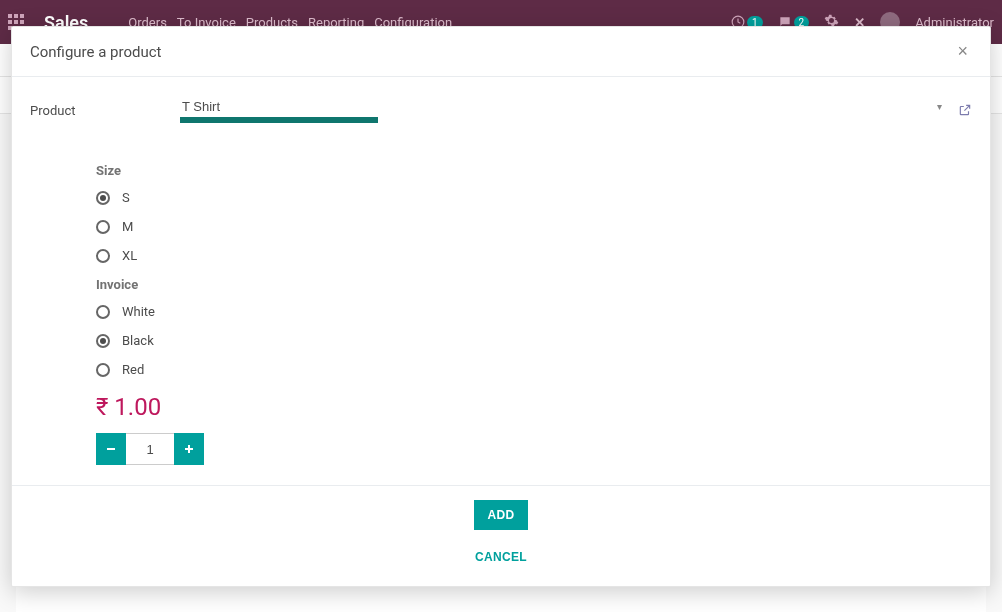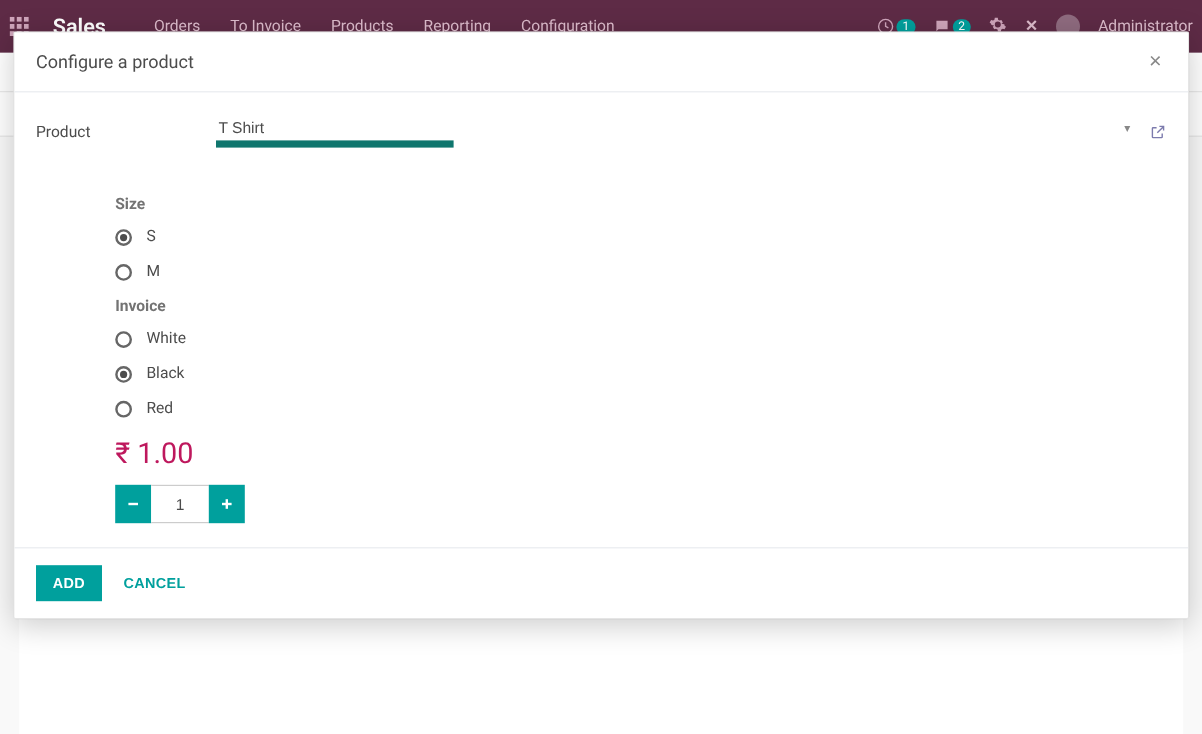--- a/index.html
+++ b/index.html
@@ -37,21 +37,21 @@
       display: block;
     }
     .brand {
       color: #ffffff;
       font-weight: 600;
       font-size: 18px;
       margin-right: 40px;
     }
     .nav-items {
       display: flex;
-      gap: 25px;
+      gap: 10px;
       color: #ddbccc;
     }
     .nav-item {
       cursor: pointer;
     }
     .topbar-right {
       margin-left: auto;
       display: flex;
       align-items: center;
       gap: 15px;
@@ -260,20 +260,21 @@
       font-size: 13px;
       color: #4c4c4c;
       outline: none;
     }
     .modal-footer {
       padding: 14px 18px;
       border-top: 1px solid #e9ecef;
       display: flex;
       gap: 12px;
       align-items: center;
+      flex-direction: column;
     }
     .btn-add {
       background: #00A09D;
       color: #fff;
       border: none;
       padding: 8px 14px;
       font-size: 12px;
       font-weight: 600;
       cursor: pointer;
       letter-spacing: 0.3px;
@@ -373,20 +374,24 @@
     <div class="options-block">
       <span class="attr-label">Size</span>
       <div class="radio-row">
         <span class="radio selected"></span>
         <span class="radio-label">S</span>
       </div>
       <div class="radio-row">
         <span class="radio"></span>
         <span class="radio-label">M</span>
       </div>
+      <div class="radio-row">
+        <span class="radio"></span>
+        <span class="radio-label">XL</span>
+      </div>
 
       <span class="attr-label">Invoice</span>
       <div class="radio-row">
         <span class="radio"></span>
         <span class="radio-label">White</span>
       </div>
       <div class="radio-row">
         <span class="radio selected"></span>
         <span class="radio-label">Black</span>
       </div>

